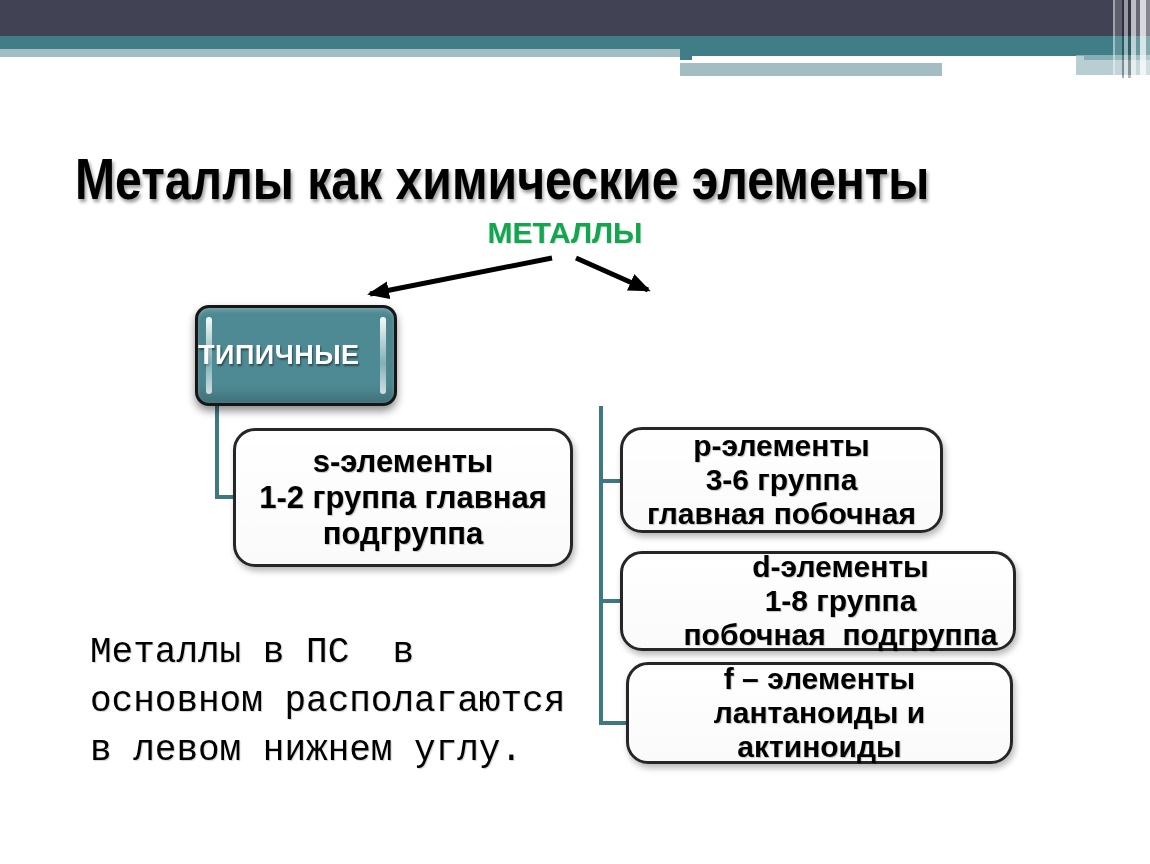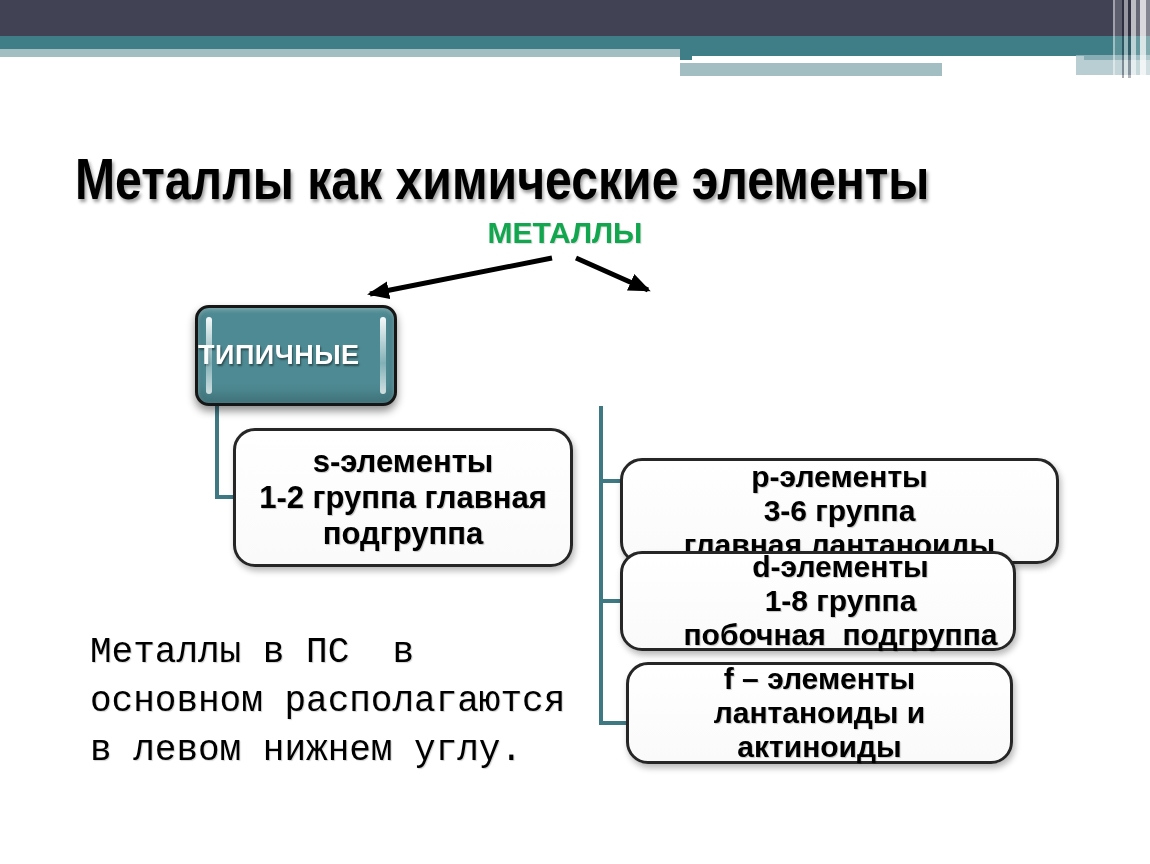--- a/index.html
+++ b/index.html
@@ -77,21 +77,21 @@
     box-shadow:2px 4px 6px rgba(0,0,0,.28);
     display:flex; flex-direction:column; align-items:center; justify-content:center;
     text-align:center;
   }
   .wbox .line{
     color:#000; font-weight:bold; white-space:pre-wrap;
     text-shadow:1px 1px 1px rgba(0,0,0,.22);
   }
   .wbox-s{ left:233px; top:428px; width:340px; height:139px; }
   .wbox-s .line{ font-size:31px; line-height:36px; }
-  .wbox-p{ left:620px; top:427px; width:439px; height:106px;margin-top:31px; }
+  .wbox-p{ left:620px; top:427px; width:323px; height:106px; }
   .wbox-d{ left:620px; top:551px; width:396px; height:100px;padding-left:45px; }
   .wbox-f{ left:626px; top:662px; width:387px; height:102px; }
   .wbox-p .line,.wbox-d .line,.wbox-f .line{ font-size:30px; line-height:34px; }
 
   
   .note{ position:absolute; left:90px; top:628px; width:480px;font-family:Liberation Mono, monospace; }
   .note .note-line{
     font-size:36px; line-height:49px; color:#000; white-space:pre-wrap;
     text-shadow:1px 1px 1px rgba(0,0,0,.18);
   }
@@ -136,21 +136,21 @@
 
   <div class="wbox wbox-s">
     <span class="line">s-элементы</span>
     <span class="line">1-2 группа главная</span>
     <span class="line">подгруппа</span>
   </div>
 
   <div class="wbox wbox-p">
     <span class="line">p-элементы</span>
     <span class="line">3-6 группа</span>
-    <span class="line">главная лантаноиды</span>
+    <span class="line">главная побочная</span>
   </div>
 
   <div class="wbox wbox-d">
     <span class="line">d-элементы</span>
     <span class="line">1-8 группа</span>
     <span class="line">побочная  подгруппа</span>
   </div>
 
   <div class="wbox wbox-f">
     <span class="line">f – элементы</span>

